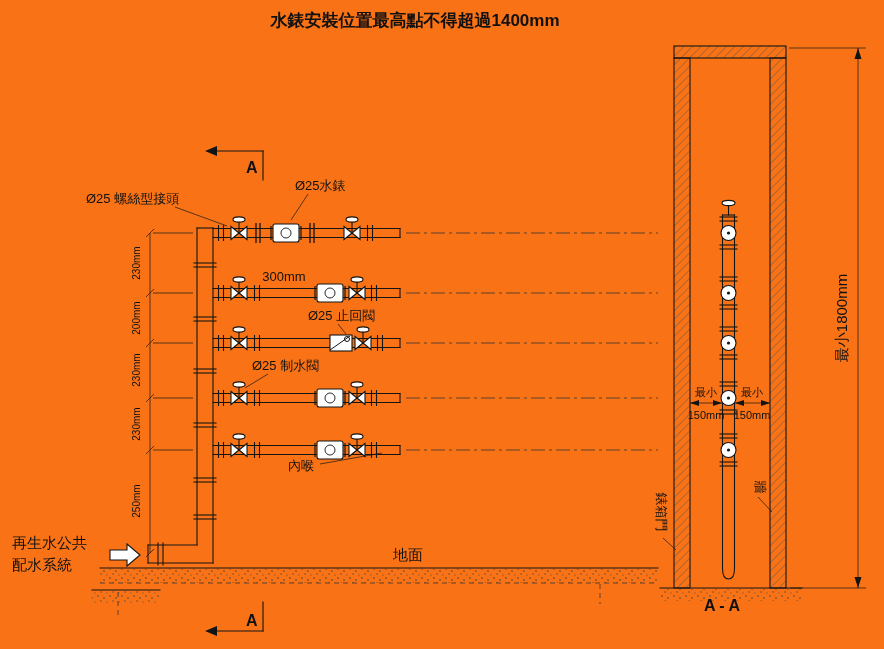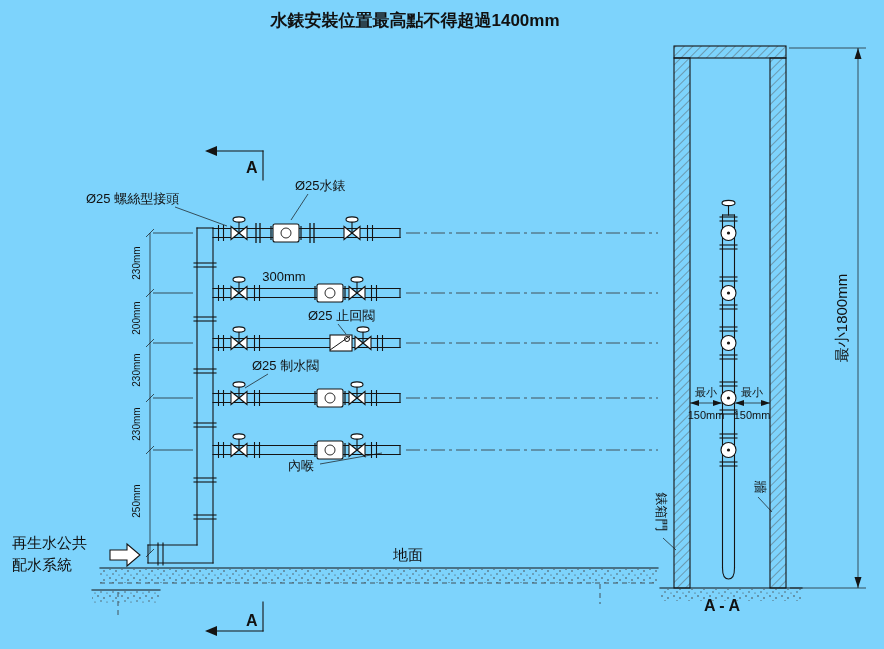--- a/index.html
+++ b/index.html
@@ -1,16 +1,16 @@
 <!DOCTYPE html>
 <html><head>
 <meta charset="utf-8">
 <style>
   html,body { margin:0; padding:0; background:#ffffff; }
-  #stage { position:relative; width:884px; height:649px; background:#7dd3fc; overflow:hidden;
+  #stage { position:relative; width:884px; height:649px; background:#f97316; overflow:hidden;
            font-family:"Liberation Sans", sans-serif; }
   svg { position:absolute; left:0; top:0; }
   .ln   { stroke:#141414; stroke-width:1.1; fill:none; stroke-linecap:square; }
   .thin { stroke:#141414; stroke-width:0.7; fill:none; }
   .cdash{ stroke:#333; stroke-width:0.8; fill:none; stroke-dasharray:14 4 3 4; }
   .dash { stroke:#333; stroke-width:0.8; fill:none; stroke-dasharray:5 4; }
   text  { font-family:"Liberation Sans", sans-serif; fill:#111; }
   .t17  { font-size:17px; font-weight:bold; }
   .t15  { font-size:15px; }
   .t13  { font-size:13px; }

